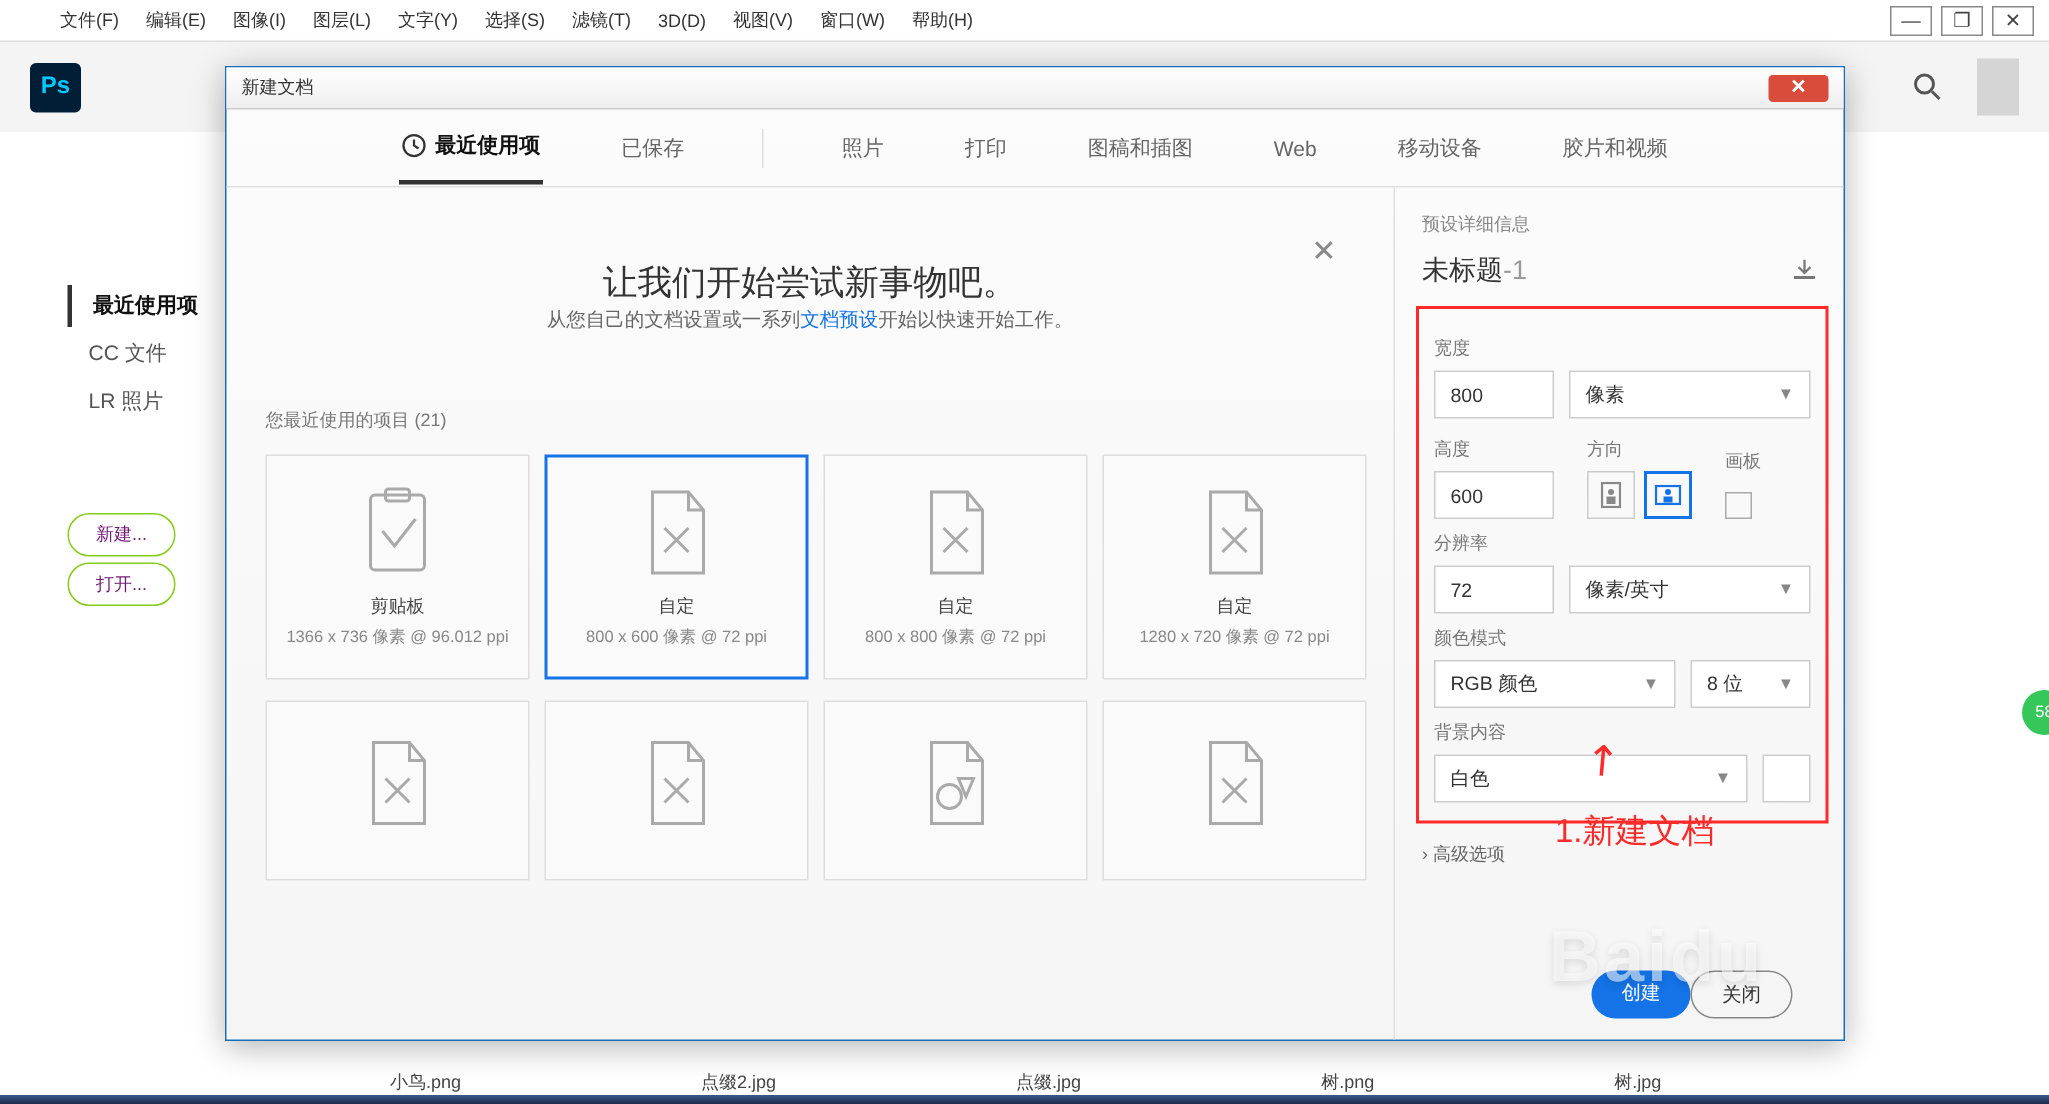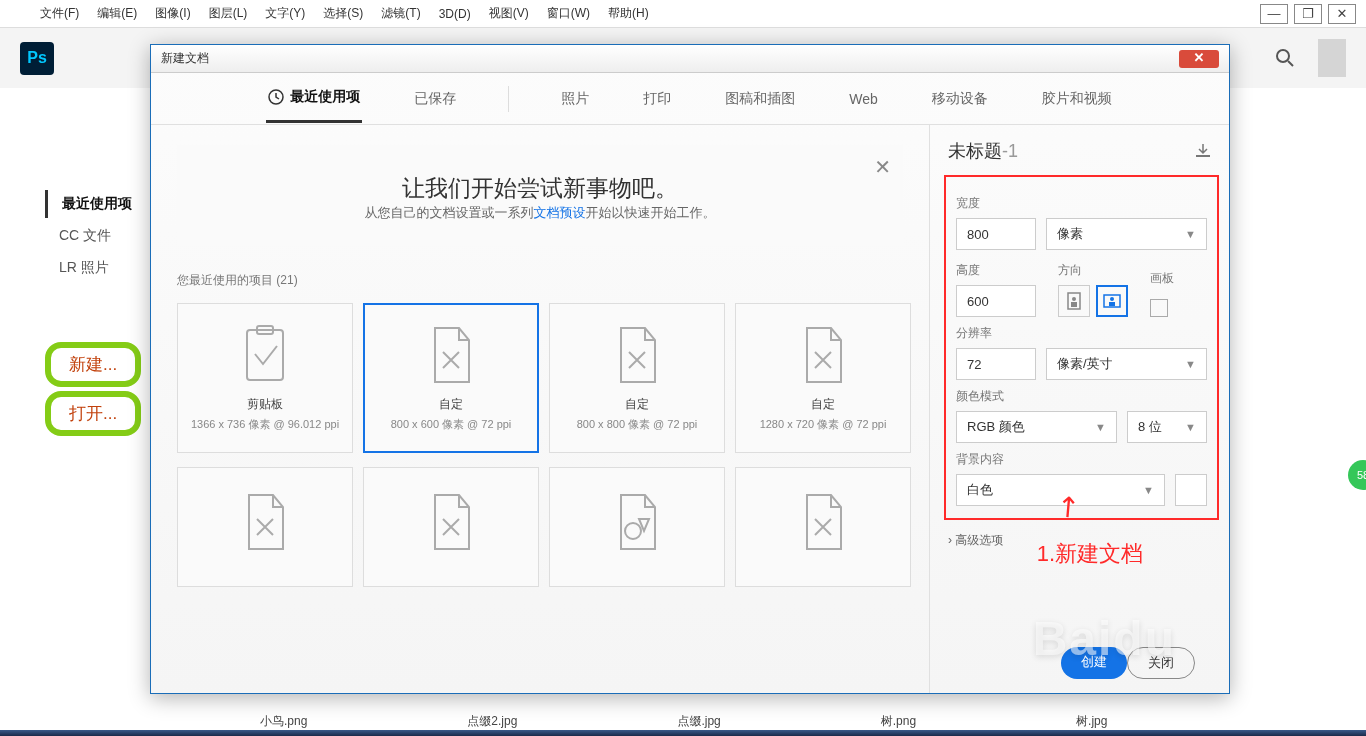--- a/index.html
+++ b/index.html
@@ -15,21 +15,21 @@
 .toolbar { height: 60px; background: #f4f4f4; display: flex; align-items: center; padding: 0 20px; }
 .toolbar .ps-icon { width: 34px; height: 33px; background: #001e36; color: #00c8ff; font-weight: bold; display: flex; align-items: center; justify-content: center; font-size: 16px; border-radius: 4px; }
 .toolbar .spacer { flex: 1; }
 .toolbar .search-btn { width: 30px; height: 30px; display:flex; align-items:center; justify-content:center; font-size:18px; color:#555; }
 .toolbar .panel-btn { width: 28px; height: 38px; background: #d5d5d5; margin-left: 18px; }
 
 
 .left-side { position: absolute; top: 190px; left: 45px; width: 120px; font-size: 14px; color: #555; }
 .left-side .side-item { padding: 5px 14px; margin-bottom: 4px; }
 .left-side .side-item.active { border-left: 3px solid #333; color: #111; font-weight: 600; }
-.left-side .side-btn { display:inline-block; margin-top: 10px; padding: 5px 18px; border: 6px solid #84cc16; border-radius: 16px; font-size: 17px; color:#c2410c; }
+.left-side .side-btn { display:inline-block; margin-top: 10px; padding: 5px 18px; border: 1px solid #84cc16; border-radius: 16px; font-size: 12px; color:#701a75; }
 .left-side .side-btns { margin-top: 50px; }
 
 
 .dialog { position: absolute; top: 44px; left: 150px; width: 1080px; height: 650px; background: linear-gradient(#fcfcfc,#f5f5f5); border: 1px solid #1a6db8; box-shadow: 0 4px 20px rgba(0,0,0,.3); }
 .dialog .titlebar { height: 28px; display: flex; align-items: center; padding: 0 10px; border-bottom: 1px solid #ccc; font-size: 12px; background: linear-gradient(#fff,#eee); }
 .dialog .titlebar .ttl { flex: 1; color: #333; }
 .dialog .titlebar .close { width: 40px; height: 18px; background: #d94b3b; border-radius: 3px; color: #fff; text-align: center; font-size: 13px; line-height: 16px; font-weight:bold; }
 
 .dlg-tabs { height: 52px; display: flex; align-items: center; justify-content: center; gap: 50px; font-size: 14px; color: #666; border-bottom: 1px solid #e0e0e0; }
 .dlg-tabs .tab { padding: 14px 2px; cursor: default; display:flex; align-items:center; gap:6px; }
@@ -253,20 +253,21 @@
               <path d="M10 4 H34 L44 16 V58 H10 Z" fill="none" stroke="#aaa" stroke-width="2"></path>
               <path d="M34 4 V16 H44" fill="none" stroke="#aaa" stroke-width="2"></path>
               <path d="M18 44 L34 28 M18 28 L34 44" stroke="#aaa" stroke-width="2"></path>
             </svg>
           </div>
       </div>
 
     </div>
 
     <div class="dlg-right">
+      <div class="detail-title-label">预设详细信息</div>
       <div class="doc-row">
         <div class="doc-name">
           <span>未标题</span><span class="suffix">-1</span>
         </div>
         <span class="dl-icon">
           <svg width="16" height="14" viewBox="0 0 16 14">
               <path d="M8 0 V8 M4 5 L8 9 L12 5" fill="none" stroke="#777" stroke-width="1.5"></path>
               <path d="M1 12 H15" stroke="#777" stroke-width="2"></path>
             </svg>
         </span>

